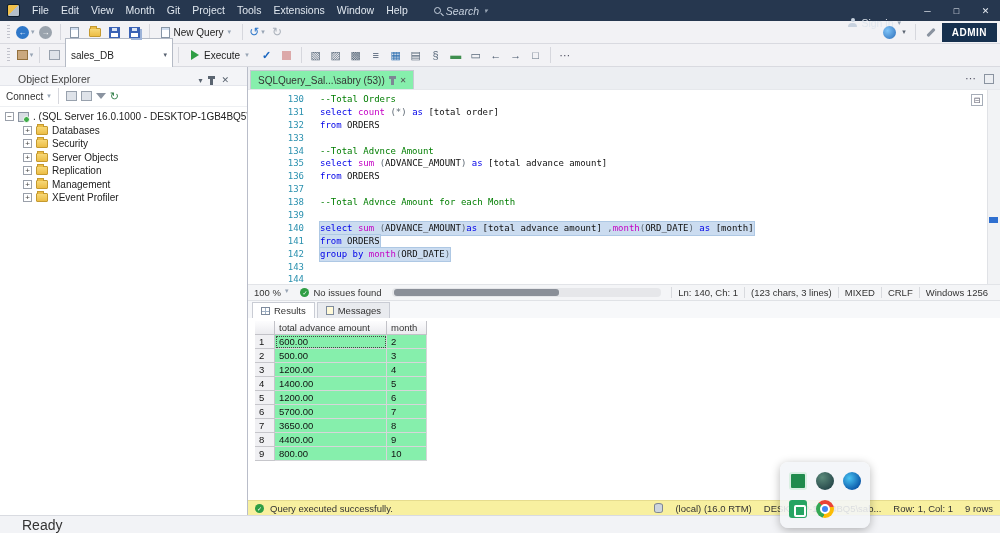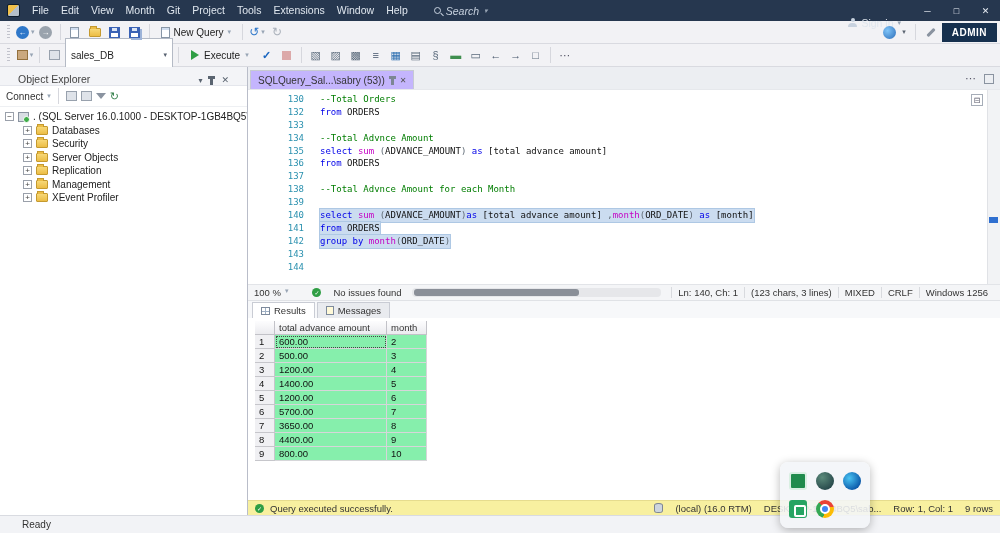--- a/index.html
+++ b/index.html
@@ -70,39 +70,39 @@
   .oe-tree { flex: 1; padding-top: 3px; font-size: 10px; color: #222; overflow: hidden; }
   .tree-row { display: flex; align-items: center; height: 13.5px; gap: 4px; white-space: nowrap; overflow: hidden; }
   .tree-root { padding-left: 5px; } .tree-child { padding-left: 23px; }
   .expander { width: 9px; height: 9px; border: 1px solid #9aa0aa; background: #fff; font-size: 8px; line-height: 7px; text-align: center; color: #444; flex: none; }
   .server-ic { width: 11px; height: 10px; background: #d8dde3; border: 1px solid #8a93a0; position: relative; flex: none; }
   .server-ic::after { content: ""; position: absolute; right: -2px; bottom: -2px; width: 5px; height: 5px; border-radius: 50%; background: #3fae49; border: 1px solid #fff; }
 
   
   .editor { flex: 1; display: flex; flex-direction: column; background: #fff; min-width: 0; }
   .tabbar { height: 22px; background: #eceef2; display: flex; align-items: flex-end; padding-left: 2px; position: relative; flex: none; }
-  .tab { height: 19px; background: #c4b5fd; border: 1px solid #c6cad2; border-bottom: none; display: flex; align-items: center; gap: 6px; padding: 0 7px; font-size: 10px; color: #333; }
+  .tab { height: 19px; background: #86efac; border: 1px solid #c6cad2; border-bottom: none; display: flex; align-items: center; gap: 6px; padding: 0 7px; font-size: 10px; color: #333; }
   .tab .x { font-size: 8px; color: #555; }
   .tab .pin-ic { background: #7c8694; } .tab .pin-ic::before { background: #7c8694; }
   .tabbar-right { position: absolute; right: 6px; top: 5px; display: flex; gap: 8px; color: #556; font-size: 11px; align-items: center; }
 
   .code-wrap { height: 195px; position: relative; overflow: hidden; flex: none; border-top: 1px solid #e6e8ec; }
   .code-lines { position: absolute; left: 0; top: 3px; right: 13px; }
   .code-line { display: flex; height: 12.9px; line-height: 12.9px; font-family: "DejaVu Sans Mono", monospace; font-size: 9px; }
   .gutter-num { width: 66px; flex: none; text-align: right; padding-right: 10px; color: #2b91af; }
   .code-text { white-space: pre; margin-left: 6px; }
   .code-text.sel { background: #cbdcf0; outline: 1px solid #aec8e4; }
   .tok-kw { color: #0000e8; } .tok-fn { color: #c400c4; } .tok-com { color: #007d00; } .tok-op { color: #5f6a75; } .tok-id { color: #111; }
   .vscroll { position: absolute; right: 0; top: 0; bottom: 0; width: 13px; background: #f2f3f5; border-left: 1px solid #e0e2e6; }
   .vmark { position: absolute; right: 2px; width: 9px; height: 6px; background: #2f6fd0; top: 127px; }
   .outline-btn { position: absolute; right: 17px; top: 4px; width: 12px; height: 12px; border: 1px solid #a6adb8; background: #fff; display: flex; align-items: center; justify-content: center; font-size: 8px; color: #556; }
 
   .hstatus { height: 16px; display: flex; align-items: center; background: #f4f5f7; border-top: 1px solid #e2e4e8; font-size: 9.5px; color: #333; padding: 0 6px; flex: none; }
-  .zoom-sel { display: flex; gap: 4px; padding-right: 24px; }
-  .issue { display: flex; align-items: center; gap: 12px; white-space: nowrap; }
+  .zoom-sel { display: flex; gap: 4px; padding-right: 12px; }
+  .issue { display: flex; align-items: center; gap: 4px; white-space: nowrap; }
   .ok-dot { width: 9px; height: 9px; border-radius: 50%; background: #2f9e44; color: #fff; font-size: 6px; display: flex; align-items: center; justify-content: center; }
   .hscroll-track { flex: 1; height: 9px; background: #e6e7ea; margin: 0 10px; position: relative; border-radius: 4px; min-width: 60px; }
   .hscroll-thumb { position: absolute; left: 2px; top: 1px; width: 165px; height: 7px; background: #8a8f98; border-radius: 3px; }
   .stat-seg { padding: 0 6px; border-left: 1px solid #d8dade; white-space: nowrap; }
 
   .rtabs { height: 18px; display: flex; align-items: flex-end; background: #f7f8fa; padding-left: 4px; gap: 2px; border-top: 1px solid #e0e2e6; flex: none; }
   .rtab { height: 16px; display: flex; align-items: center; gap: 4px; padding: 0 8px; font-size: 9.5px; border: 1px solid #c9ccd4; border-bottom: none; background: #e9ebef; color: #333; }
   .rtab.active { background: #fff; }
   .rtab-ic1 { width: 9px; height: 8px; border: 1px solid #7d8a9c; background:
       linear-gradient(to right,transparent 3px,#9fb0c4 3px,#9fb0c4 4px,transparent 4px),
@@ -114,21 +114,21 @@
   .g-cell { border-right: 1px solid #d6d6d9; border-bottom: 1px solid #d6d6d9; font-size: 9.5px; display: flex; align-items: center; padding: 0 4px; color: #111; background: #86efac; overflow: hidden; white-space: nowrap; }
   .g-head .g-cell { background: linear-gradient(#fdfdfe,#ebebef); border-color: #c2c2c8; color: #333; }
   .g-corner, .g-rowhead { width: 20px; flex: none; background: #f0f0f3; border-color: #c6c6cb; }
   .c0 { width: 112px; flex: none; } .c1 { width: 40px; flex: none; }
   .g-cell.focused { outline: 1px dotted #444; outline-offset: -2px; }
 
   .query-status { height: 15px; background: #f8f0a0; border-top: 1px solid #e6dc8e; display: flex; align-items: center; font-size: 9.5px; color: #333; padding: 0 7px; gap: 6px; flex: none; }
   .qs-right { margin-left: auto; display: flex; align-items: center; gap: 12px; white-space: nowrap; }
   .db-ic { width: 9px; height: 10px; background: #cdd5de; border: 1px solid #7e8692; border-radius: 4px / 2.5px; }
 
-  .bottom { height: 18px; background: #f2f3f6; border-top: 1px solid #d9dbe1; display: flex; align-items: center; font-size: 10px; color: #333; padding-left: 22px; }
+  .bottom { height: 18px; background: #f2f3f6; border-top: 1px solid #d9dbe1; display: flex; align-items: center; font-size: 14px; color: #333; padding-left: 22px; }
 
   
   .overlay-panel { position: absolute; right: 130px; bottom: 5px; width: 90px; height: 66px;
                    background: rgba(243,245,248,.88); border-radius: 8px; box-shadow: 0 2px 10px rgba(0,0,0,.28);
                    display: grid; grid-template-columns: repeat(3,1fr); align-items: center; justify-items: center; padding: 5px; }
   .ov-icon { width: 18px; height: 18px; }
   .green-app-icon { background: #1f8b4c; border-radius: 3px; border: 2px solid #d9efe2; }
   .teal-sphere-icon { background: radial-gradient(circle at 35% 30%,#5b8a7a,#17343c); border-radius: 50%; }
   .edge-icon { background: radial-gradient(circle at 35% 35%,#49c3f2,#0a57a8 75%); border-radius: 50%; }
   .green-share-icon { background: #27a463; border-radius: 3px; position: relative; }
@@ -362,20 +362,24 @@
         </div>
       </div>
 
       <div class="code-wrap">
         <div class="code-lines">
             <div class="code-line">
               <span class="gutter-num">130</span>
               <span class="code-text"><span class="tok-com">--Total Orders</span></span>
             </div>
             <div class="code-line">
+              <span class="gutter-num">131</span>
+              <span class="code-text"><span class="tok-kw">select </span><span class="tok-fn">count </span><span class="tok-op">(*) </span><span class="tok-kw">as </span><span class="tok-id">[total order]</span></span>
+            </div>
+            <div class="code-line">
               <span class="gutter-num">132</span>
               <span class="code-text"><span class="tok-kw">from </span><span class="tok-id">ORDERS</span></span>
             </div>
             <div class="code-line">
               <span class="gutter-num">133</span>
               <span class="code-text"></span>
             </div>
             <div class="code-line">
               <span class="gutter-num">134</span>
               <span class="code-text"><span class="tok-com">--Total Advnce Amount</span></span>

